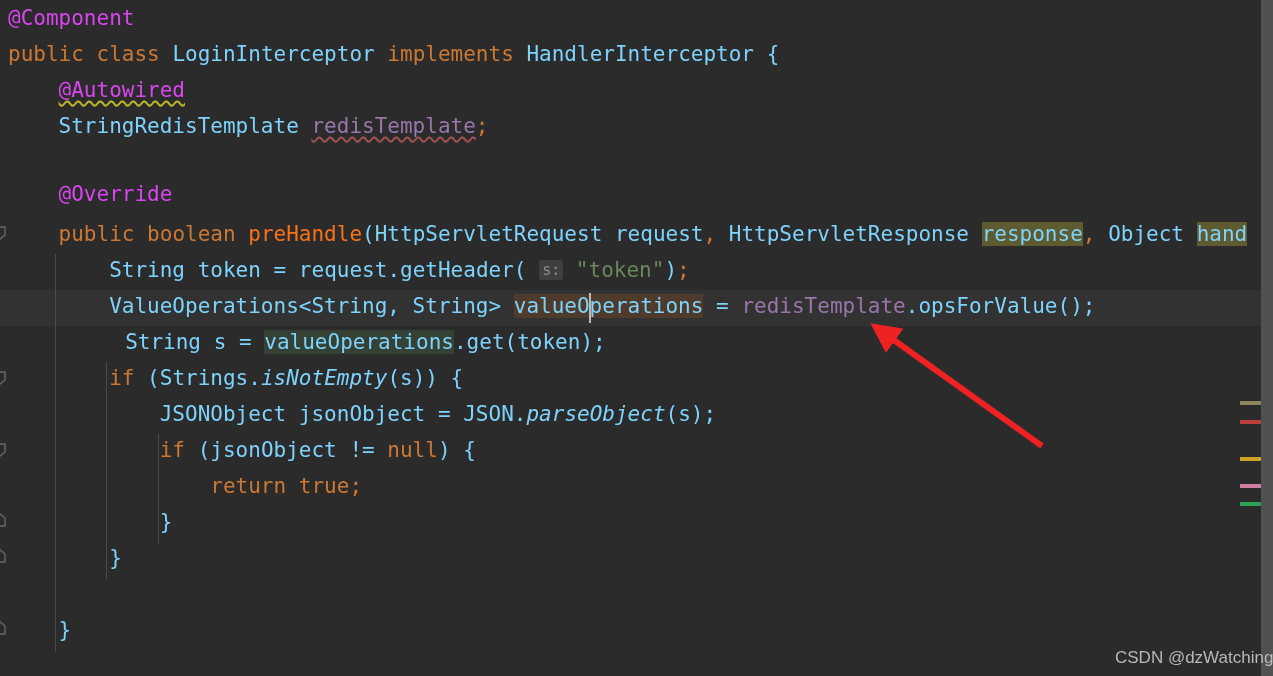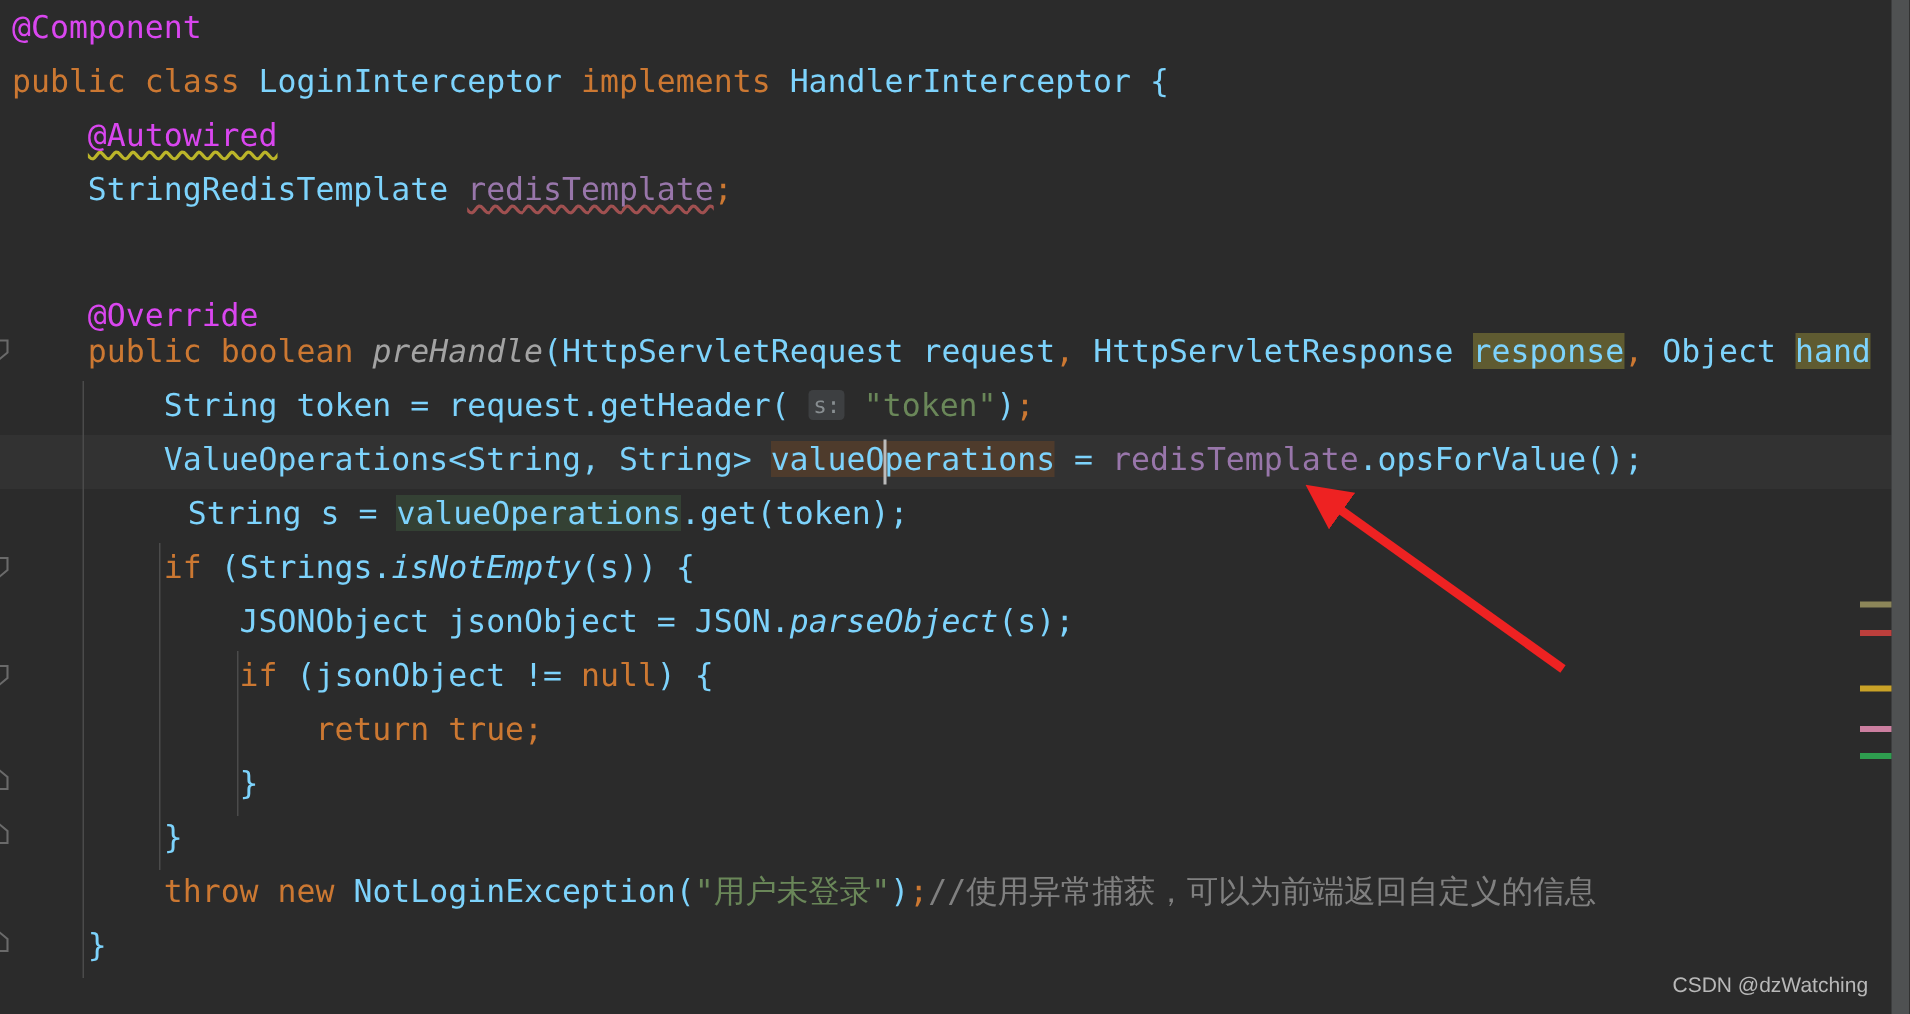--- a/index.html
+++ b/index.html
@@ -71,21 +71,21 @@
     font-family: "DejaVu Sans Mono", monospace;
     letter-spacing: 0px;
     color: #a9b7c6;
   }
 
   
   .kw      { color: #cc7832; margin-top: 14px; }
   .ann     { color: #d946ef; }
   .ident   { color: #7dd3fc; }
   .field   { color: #9876aa; text-align: right; }
-  .method  { color: #a3a3a3; font-style: italic; }
+  .method  { color: #f97316; }
   .str     { color: #6a8759; }
   .cmt     { color: #808080; }
   .semi    { color: #cc7832; }
   .static  { font-style: italic; margin-top: 22px; }
 
   
   .squiggle-y {
     text-decoration: underline wavy #bbb529;
     text-decoration-skip-ink: none;
     text-underline-offset: 3px;
@@ -145,21 +145,21 @@
     left: 0; top: 0;
     width: 1273px; height: 676px;
     pointer-events: none;
   }
 
   
   .watermark {
     position: absolute;
     color: #b8b8b8;
     font-family: "Liberation Sans", sans-serif;
-    font-size: 14px;
+    font-size: 17px;
     white-space: nowrap;
   }
 </style>
 </head>
 <body>
 
 <div id="editor">
 
   <div class="current-line" style="top:290px;"></div>
 
@@ -203,21 +203,21 @@
   <div class="code-layer">
 
     <div class="line" style="top:0px; left:8px;"><span class="ann">@Component</span></div>
 
     <div class="line" style="top:36px; left:8px;"><span class="kw">public</span> <span class="kw">class</span> <span class="ident">LoginInterceptor</span> <span class="kw">implements</span> <span class="ident">HandlerInterceptor</span> <span class="ident">{</span></div>
 
     <div class="line" style="top:72px; left:8px;">    <span class="ann squiggle-y">@Autowired</span></div>
 
     <div class="line" style="top:108px; left:8px;">    <span class="ident">StringRedisTemplate</span> <span class="field squiggle-r">redisTemplate</span><span class="semi">;</span></div>
 
-    <div class="line" style="top:192px; left:8px;">    <span class="ann">@Override</span></div>
+    <div class="line" style="top:176px; left:8px;">    <span class="ann">@Override</span></div>
 
     <div class="line" style="top:216px; left:8px;">    <span class="kw">public</span> <span class="kw">boolean</span> <span class="method">preHandle</span><span class="ident">(</span><span class="ident">HttpServletRequest</span> <span class="ident">request</span><span class="semi">,</span> <span class="ident">HttpServletResponse</span> <span class="ident hl-param">response</span><span class="semi">,</span> <span class="ident">Object</span> <span class="ident hl-param">hand</span></div>
 
     <div class="line" style="top:252px; left:8px;">        <span class="ident">String</span> <span class="ident">token</span> <span class="ident">=</span> <span class="ident">request</span><span class="ident">.</span><span class="ident">getHeader</span><span class="ident">(</span> <span class="param-hint">s:</span> <span class="str">"token"</span><span class="ident">)</span><span class="semi">;</span></div>
 
     <div class="line" style="top:288px; left:8px;">        <span class="ident">ValueOperations&lt;String, String&gt;</span> <span class="hl-write"><span class="ident">value</span><span class="ident">Operations</span></span> <span class="ident">=</span> <span class="field">redisTemplate</span><span class="ident">.</span><span class="ident">opsForValue</span><span class="ident">();</span></div>
 
     <div class="line" style="top:324px; left:24px;">        <span class="ident">String</span> <span class="ident">s</span> <span class="ident">=</span> <span class="ident hl-read">valueOperations</span><span class="ident">.</span><span class="ident">get</span><span class="ident">(token);</span></div>
 
     <div class="line" style="top:360px; left:8px;">        <span class="kw">if</span> <span class="ident">(</span><span class="ident">Strings</span><span class="ident">.</span><span class="ident static">isNotEmpty</span><span class="ident">(s)) {</span></div>
@@ -225,21 +225,20 @@
     <div class="line" style="top:396px; left:8px;">            <span class="ident">JSONObject</span> <span class="ident">jsonObject</span> <span class="ident">=</span> <span class="ident">JSON</span><span class="ident">.</span><span class="ident static">parseObject</span><span class="ident">(s);</span></div>
 
     <div class="line" style="top:432px; left:8px;">            <span class="kw">if</span> <span class="ident">(jsonObject != </span><span class="kw">null</span><span class="ident">) {</span></div>
 
     <div class="line" style="top:468px; left:8px;">                <span class="kw">return</span> <span class="kw">true</span><span class="semi">;</span></div>
 
     <div class="line" style="top:504px; left:8px;">            <span class="ident">}</span></div>
 
     <div class="line" style="top:540px; left:8px;">        <span class="ident">}</span></div>
 
-    <div class="line" style="top:576px; left:8px;">        <span class="kw">throw</span> <span class="kw">new</span> <span class="ident">NotLoginException</span><span class="ident">(</span><span class="str">"用户未登录"</span><span class="ident">)</span><span class="semi">;</span><span class="cmt">//使用异常捕获，可以为前端返回自定义的信息</span></div>
 
     <div class="line" style="top:612px; left:8px;">    <span class="ident">}</span></div>
 
   </div>
 
   <div class="caret" style="left:589px; top:293px; height:30px;"></div>
 
   <div class="marker-bar">
     <div class="scroll-thumb" style="top:0px; height:676px;"></div>
   </div>

